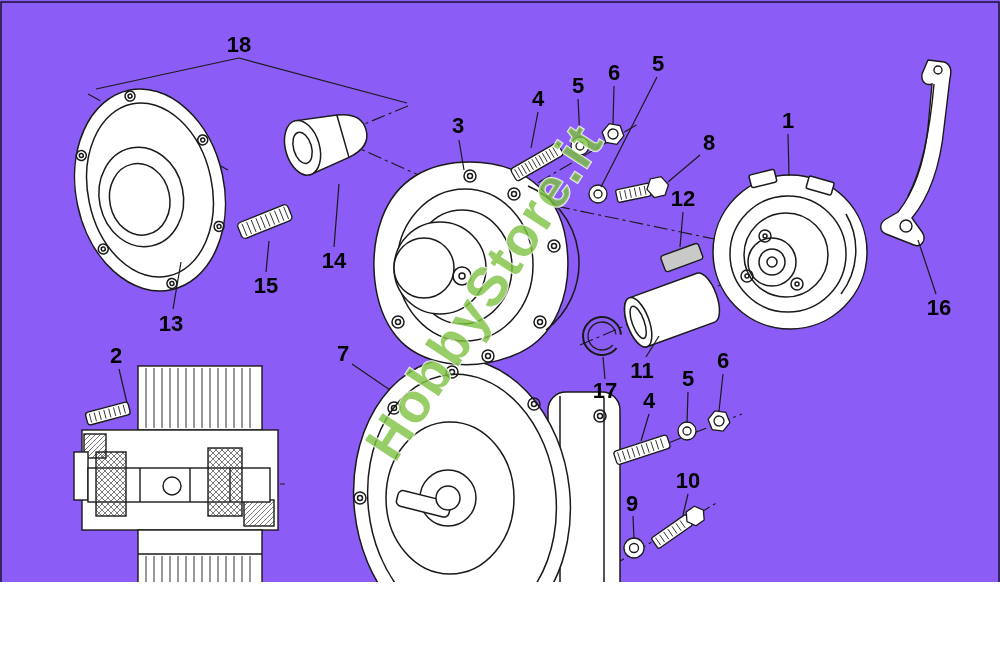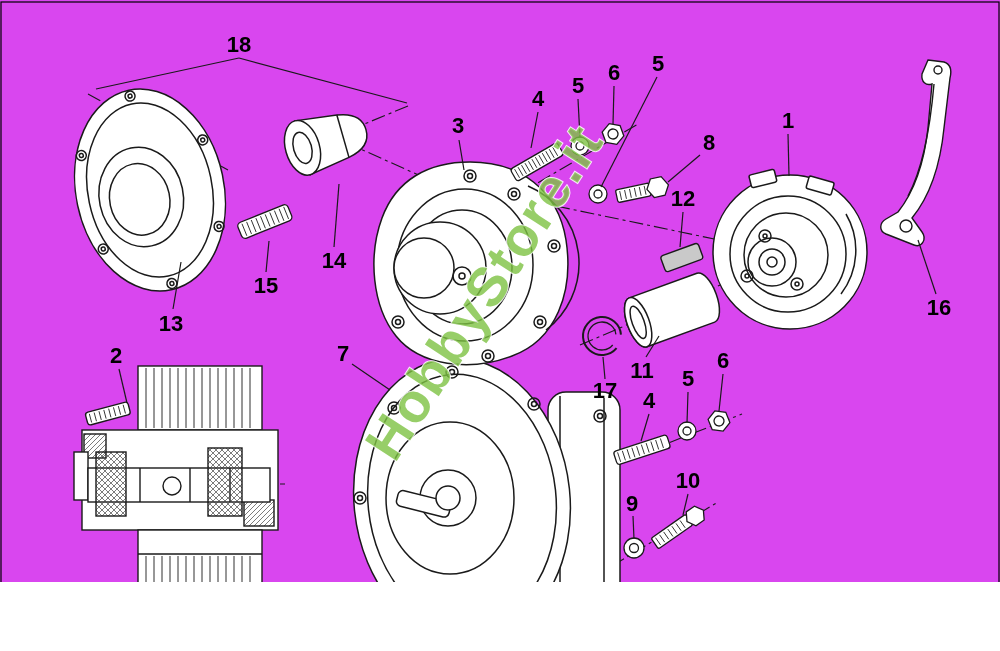--- a/index.html
+++ b/index.html
@@ -1,17 +1,17 @@
 <!DOCTYPE html>
 <html><head>
 <meta charset="utf-8">
 <style>
   html,body { margin:0; padding:0; background:#fff; }
   .stage {
-    position:relative; width:1000px; height:582px; background:#d946ef;
+    position:relative; width:1000px; height:582px; background:#8b5cf6;
     overflow:hidden; font-family:"Liberation Sans", sans-serif;
   }
   svg { position:absolute; left:0; top:0; }
   .callout {
     font-family:"Liberation Sans", sans-serif;
     font-size:22px; font-weight:bold; fill:#000;
   }
   .wm {
     font-family:"Liberation Sans", sans-serif;
     font-size:55px; font-weight:bold;

